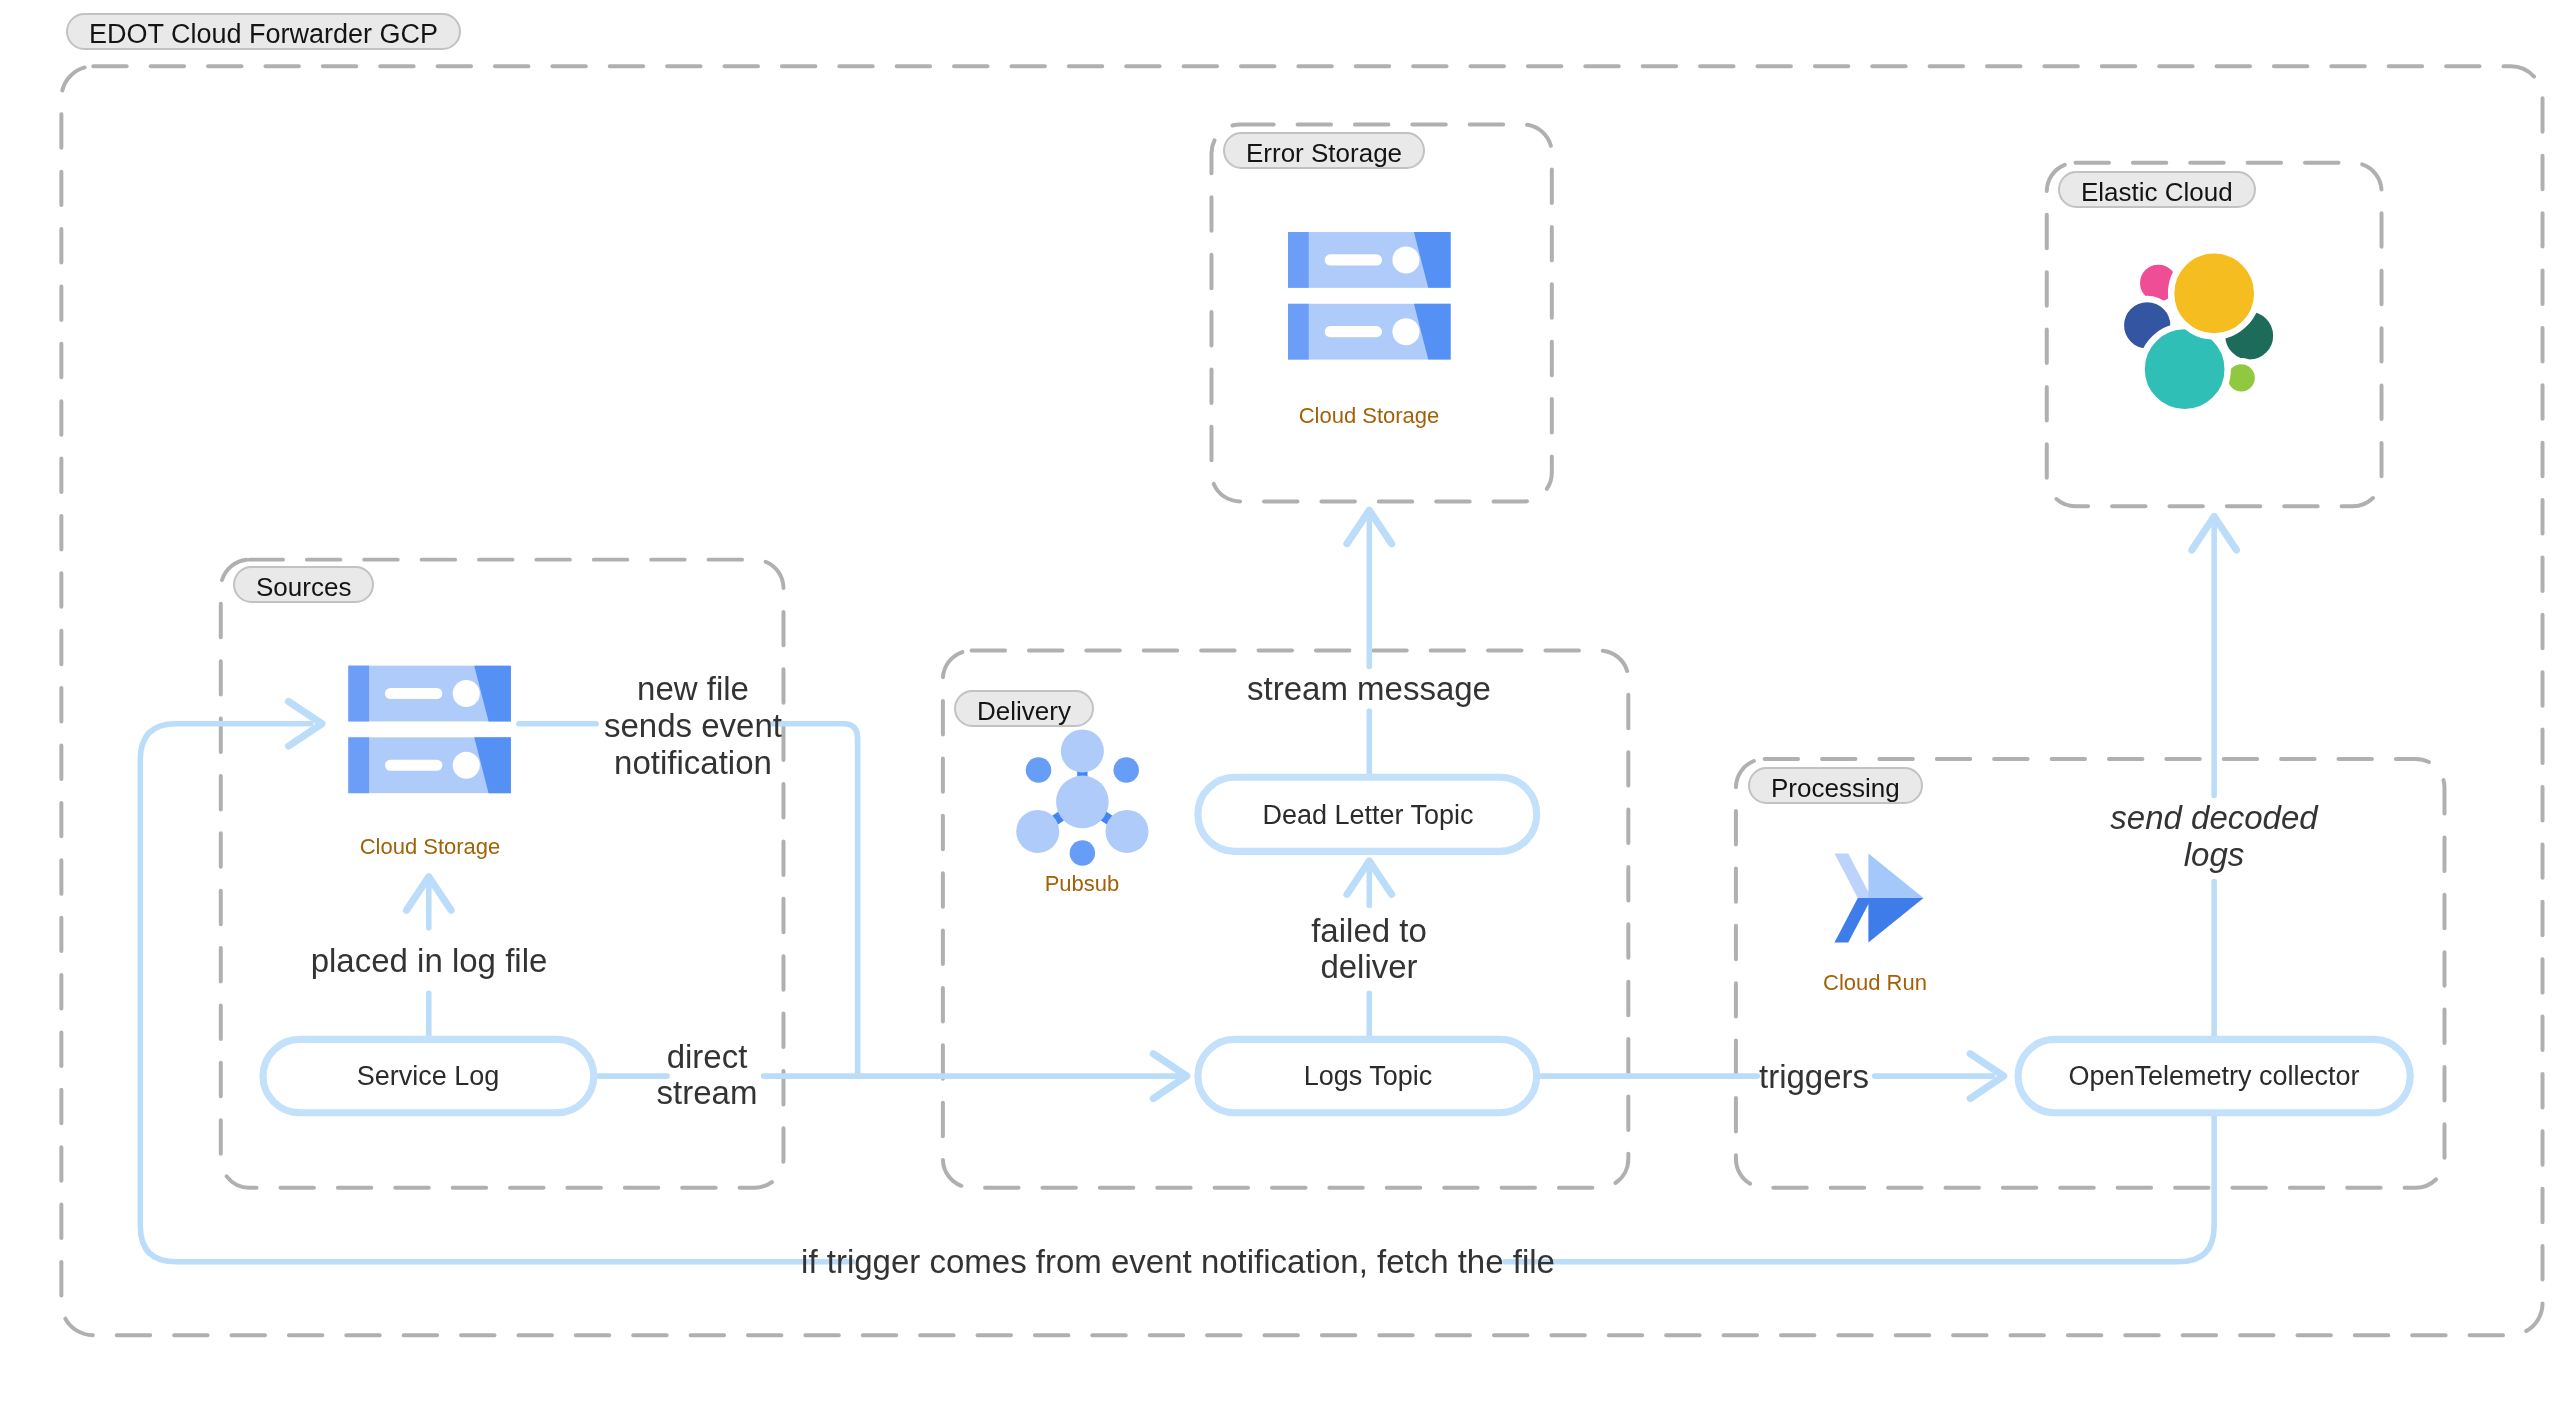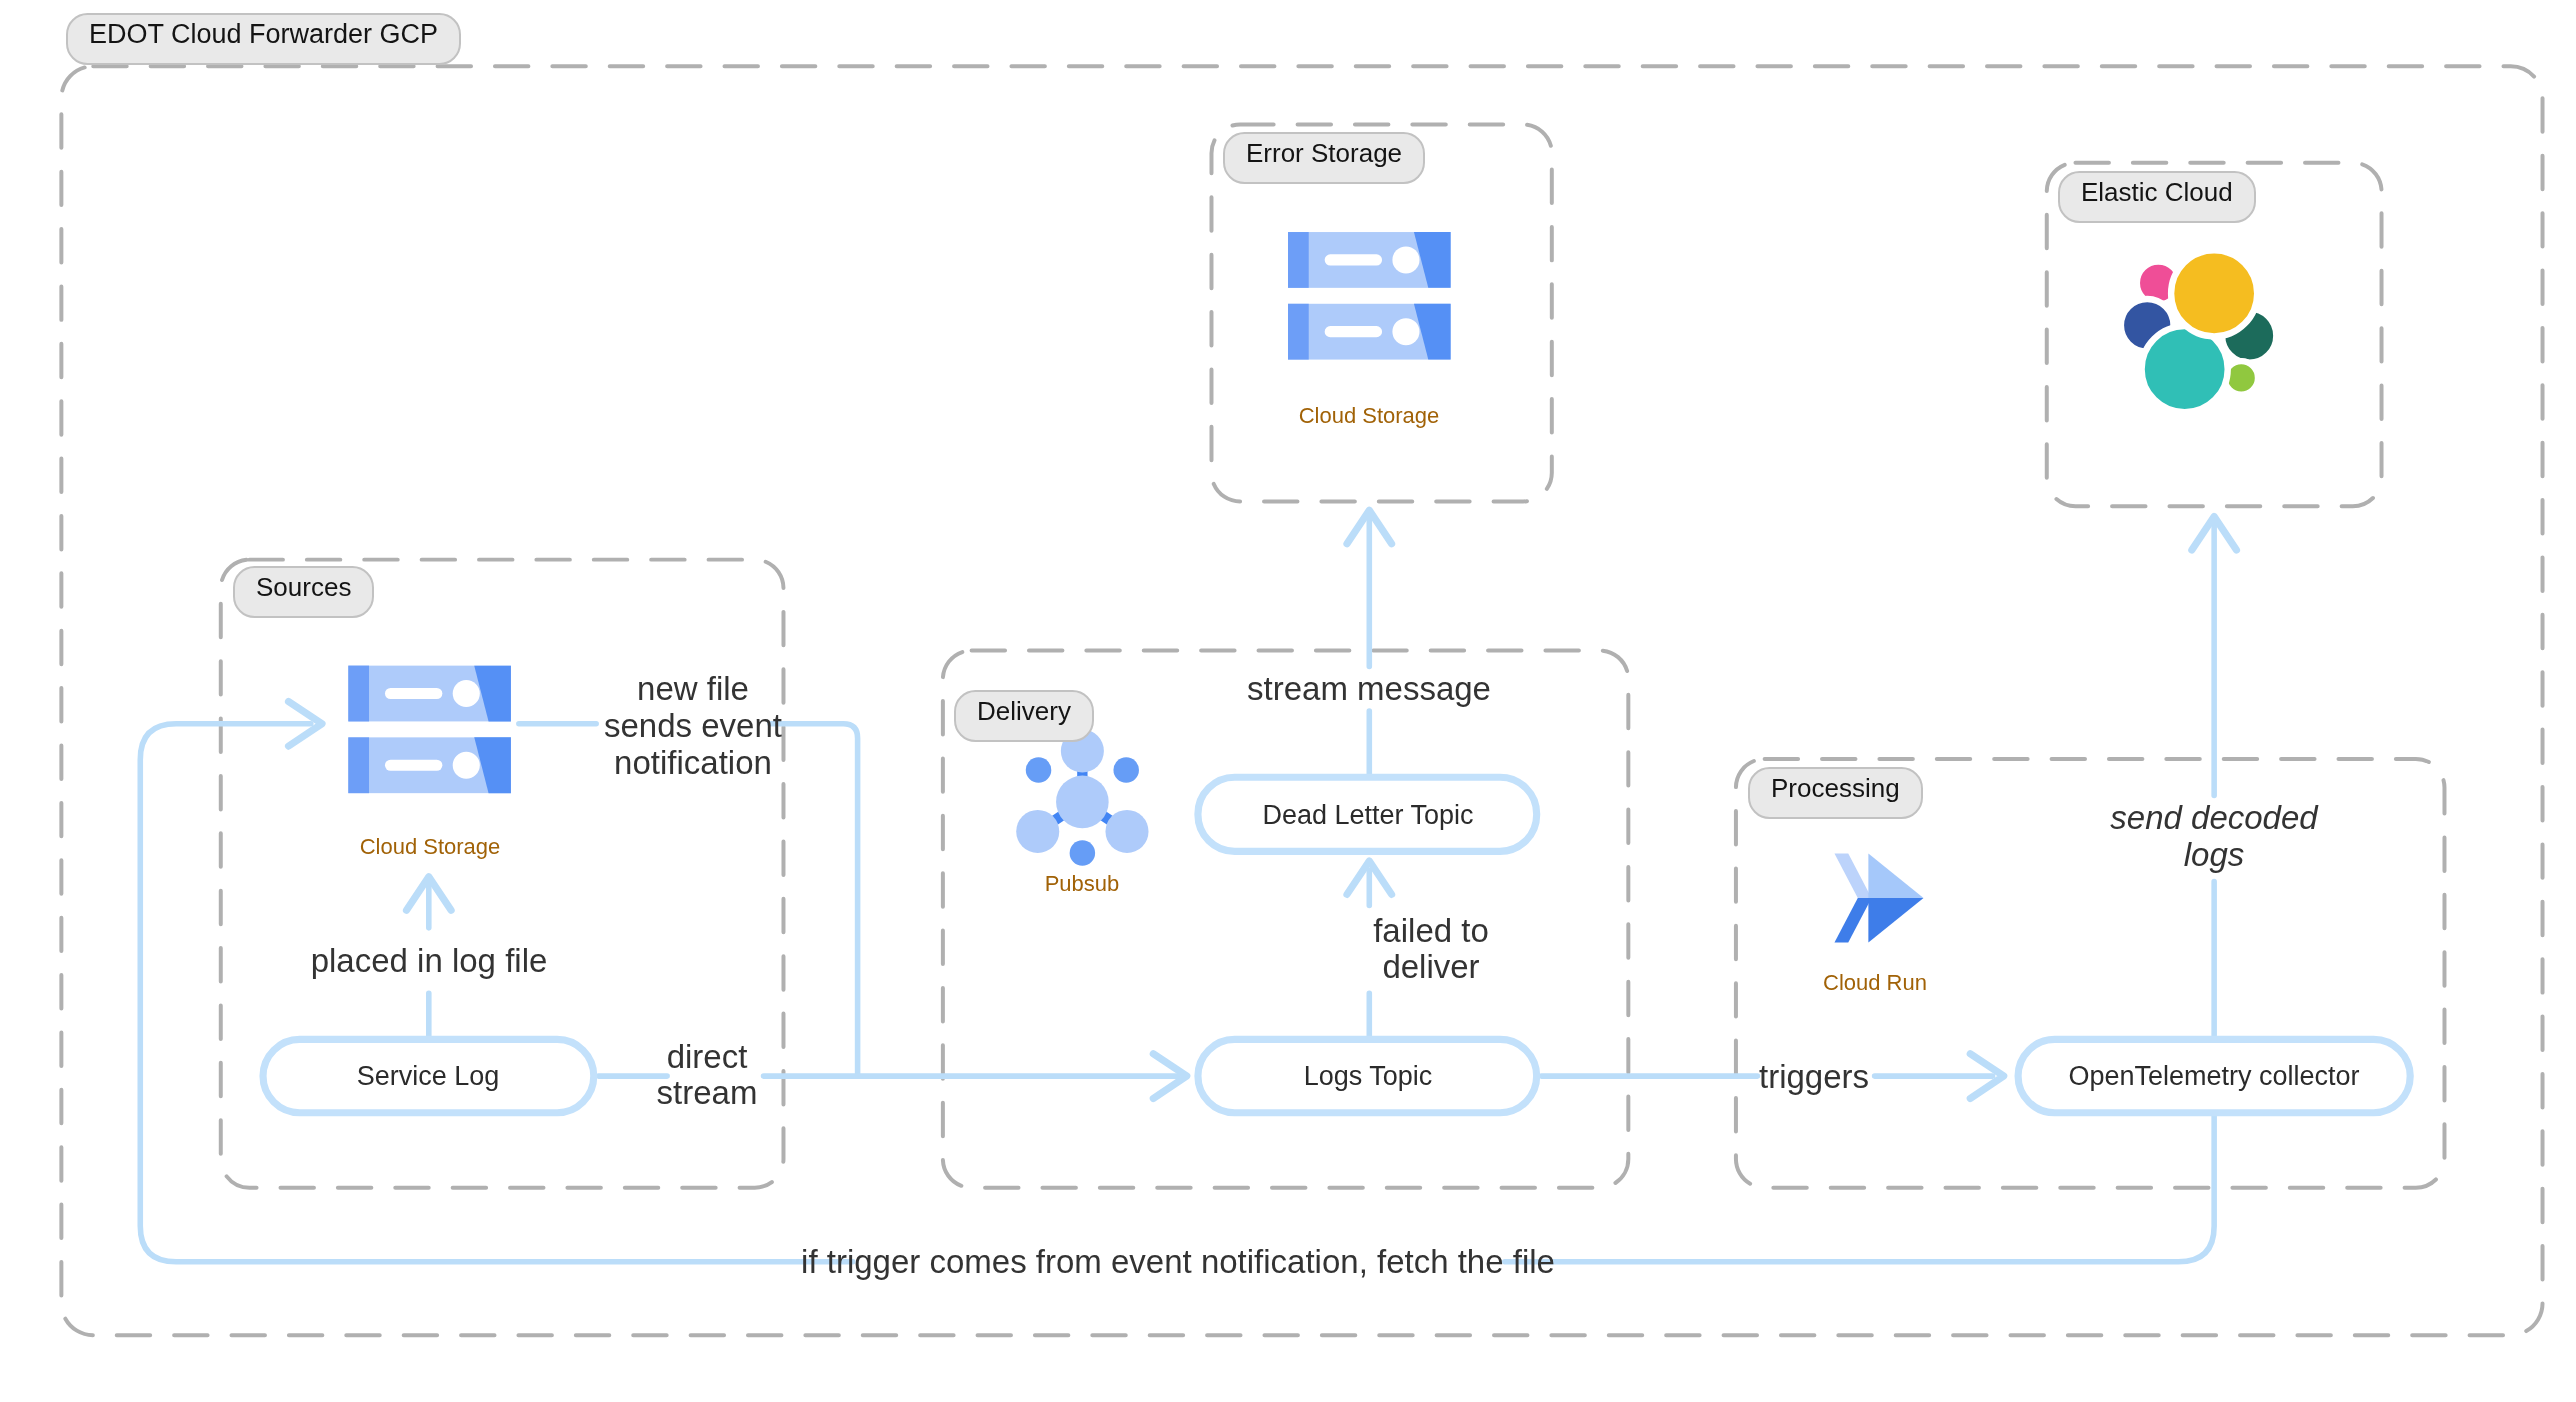--- a/index.html
+++ b/index.html
@@ -3,21 +3,21 @@
 <meta charset="utf-8">
 <style>
   html,body{margin:0;padding:0;}
   body{
     width:2576px;height:1403px;position:relative;background:#ffffff;
     font-family:"Liberation Sans", sans-serif;overflow:hidden;
     -webkit-font-smoothing:antialiased;
   }
   #diagram-svg{position:absolute;left:0;top:0;}
   .pill{
-    position:absolute;box-sizing:border-box;height:52px;line-height:38px;
+    position:absolute;box-sizing:border-box;height:37px;line-height:38px;
     background:#e9e9e9;border:2.4px solid #c2c2c2;border-radius:21.5px;
     padding:0 21px;font-size:26px;color:#141414;white-space:nowrap;z-index:3;
   }
   .pill.title{font-size:27px;}
   .node-label{
     position:absolute;transform:translate(-50%,-50%);font-size:27px;color:#2b2b2b;
     white-space:nowrap;z-index:2;
   }
   .caption{
     position:absolute;transform:translateX(-50%);font-size:22px;color:#a16207;
@@ -164,21 +164,21 @@
 <div class="ann" style="left:429px;top:942px;">
   <span class="ln">placed in log file</span>
 </div>
 <div class="ann lh45" style="left:707px;top:1039px;">
   <span class="ln">direct</span>
   <span class="ln">stream</span>
 </div>
 <div class="ann" style="left:1369px;top:670px;">
   <span class="ln">stream message</span>
 </div>
-<div class="ann lh45" style="left:1431px;top:913px;">
+<div class="ann lh45" style="left:1369px;top:913px;">
   <span class="ln">failed to</span>
   <span class="ln">deliver</span>
 </div>
 <div class="ann" style="left:1814px;top:1058px;">
   <span class="ln">triggers</span>
 </div>
 <div class="ann" style="left:2214px;top:799px;font-style:italic;">
   <span class="ln">send decoded</span>
   <span class="ln">logs</span>
 </div>

